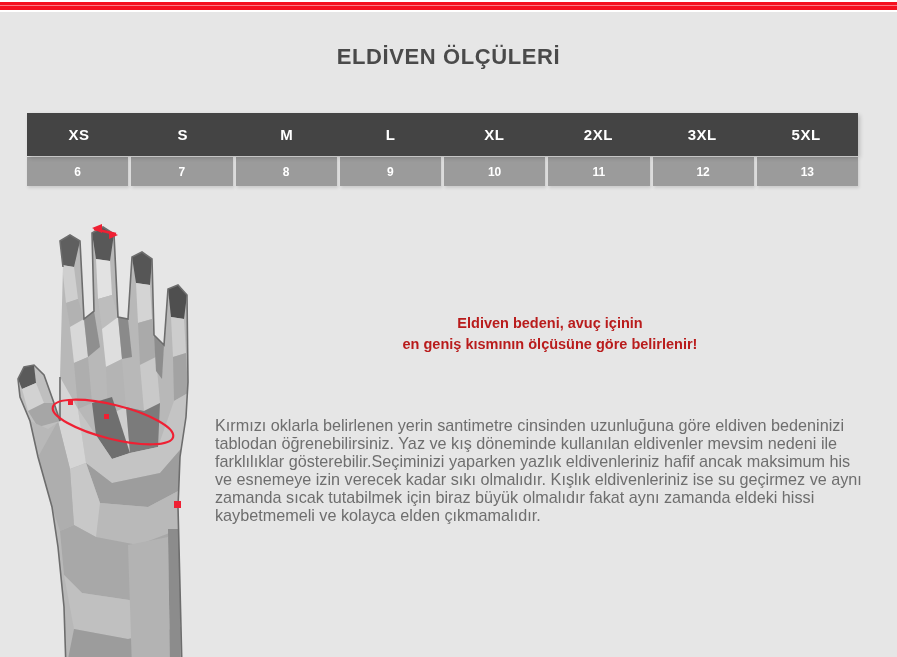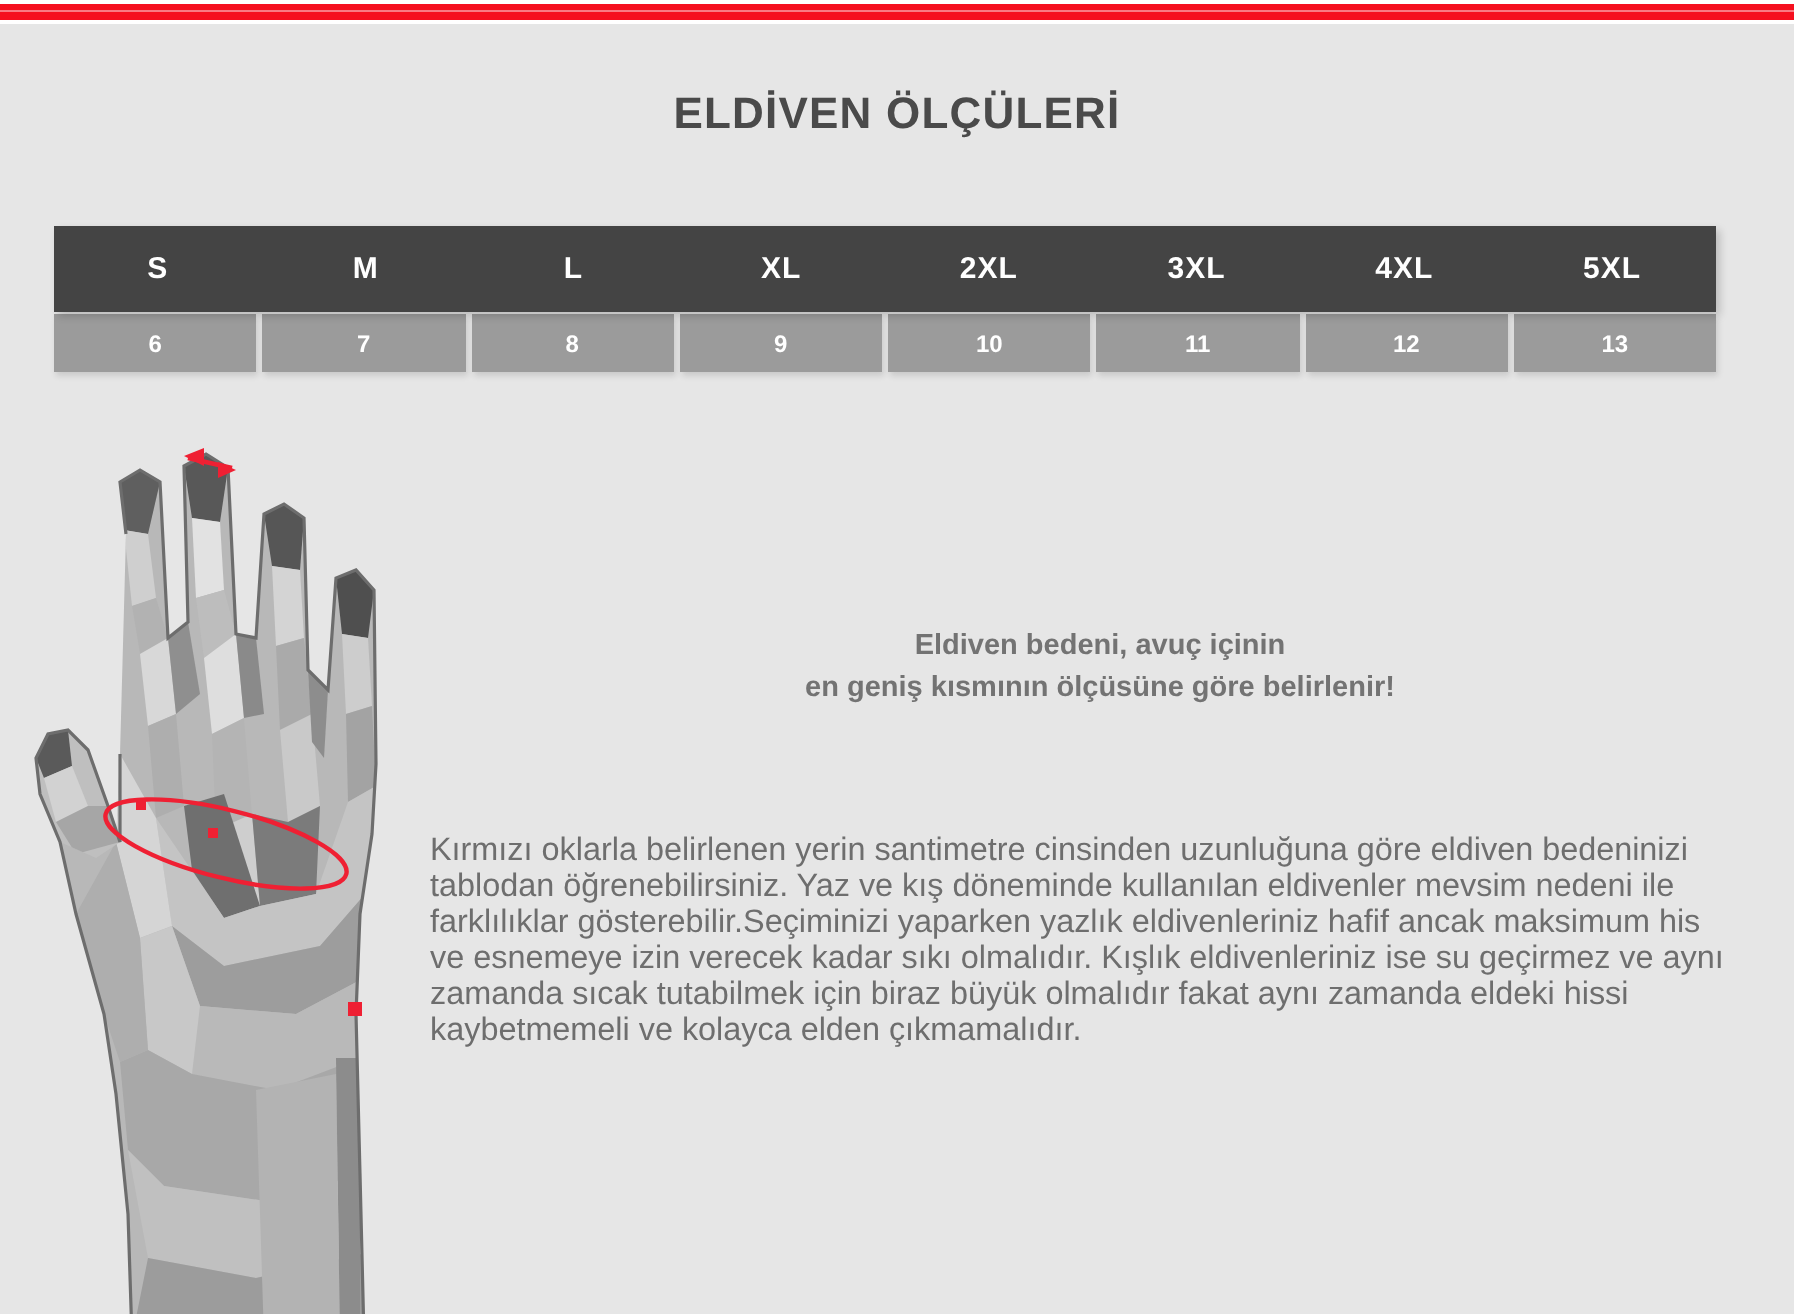--- a/index.html
+++ b/index.html
@@ -115,21 +115,21 @@
   }
   .hand-figure svg { display: block; }
 
   
   .callout {
     position: absolute;
     top: 301px;
     left: 250px;
     width: 600px;
     text-align: center;
-    color: #737373;
+    color: #b91c1c;
     font-size: 14.5px;
     font-weight: bold;
     line-height: 21px;
   }
 
   
   .body-copy {
     position: absolute;
     top: 388px;
     left: 215px;
@@ -145,27 +145,27 @@
 <div class="top-rule">
   <div class="bar"></div>
 </div>
 
 <div class="page">
 
   <div class="page-title">ELDİVEN ÖLÇÜLERİ</div>
 
   <div class="size-table">
     <div class="head-row">
+      <div class="cell">XS</div>
       <div class="cell">S</div>
       <div class="cell">M</div>
       <div class="cell">L</div>
       <div class="cell">XL</div>
       <div class="cell">2XL</div>
       <div class="cell">3XL</div>
-      <div class="cell">4XL</div>
       <div class="cell">5XL</div>
     </div>
     <div class="num-row">
       <div class="cell">6</div>
       <div class="cell">7</div>
       <div class="cell">8</div>
       <div class="cell">9</div>
       <div class="cell">10</div>
       <div class="cell">11</div>
       <div class="cell">12</div>

